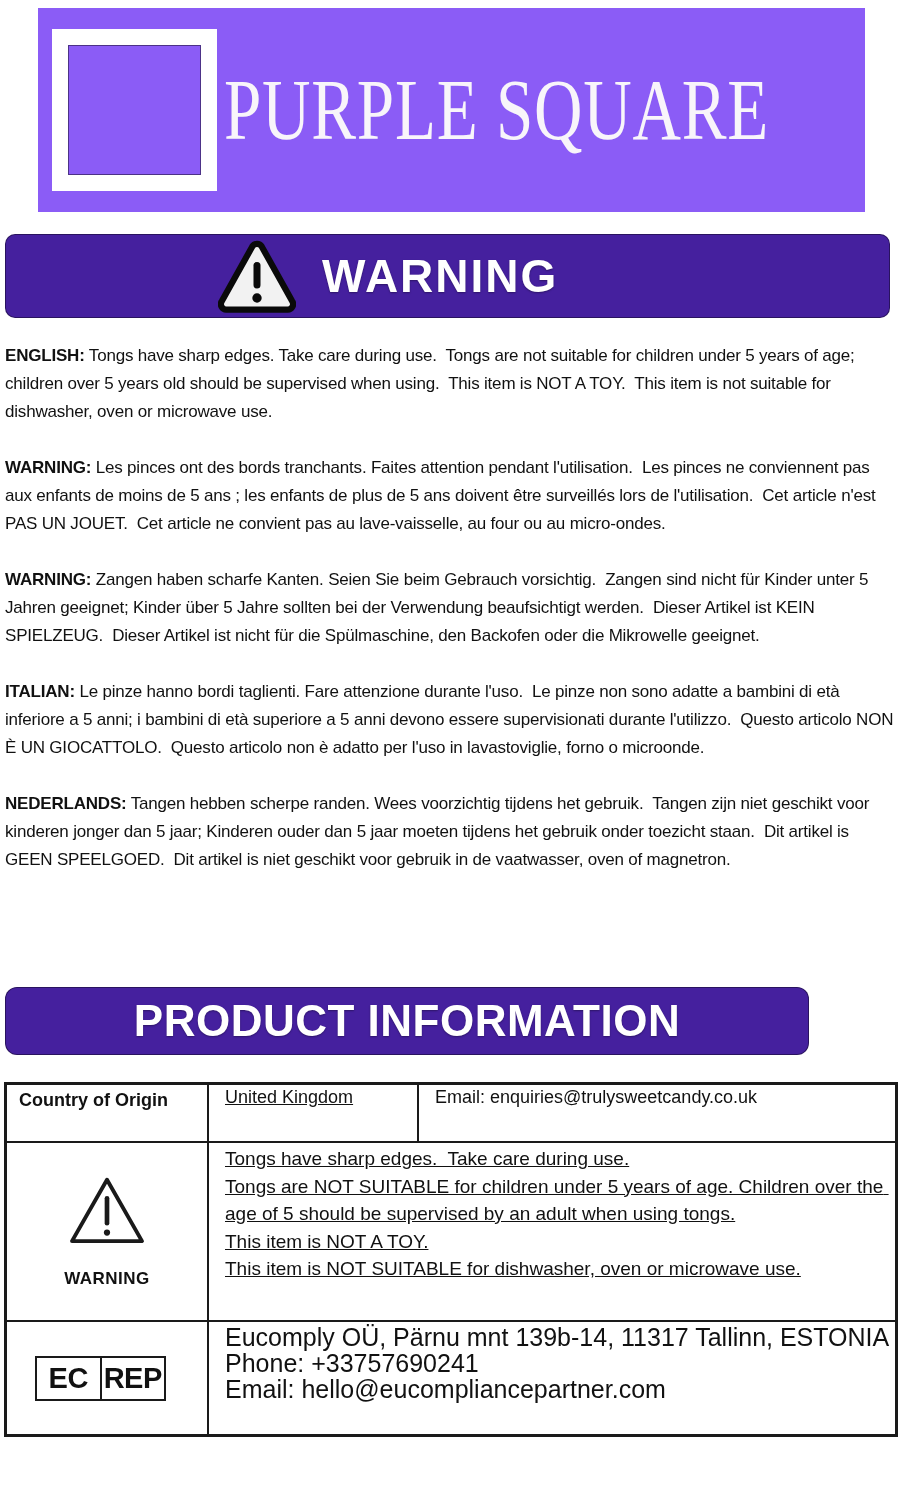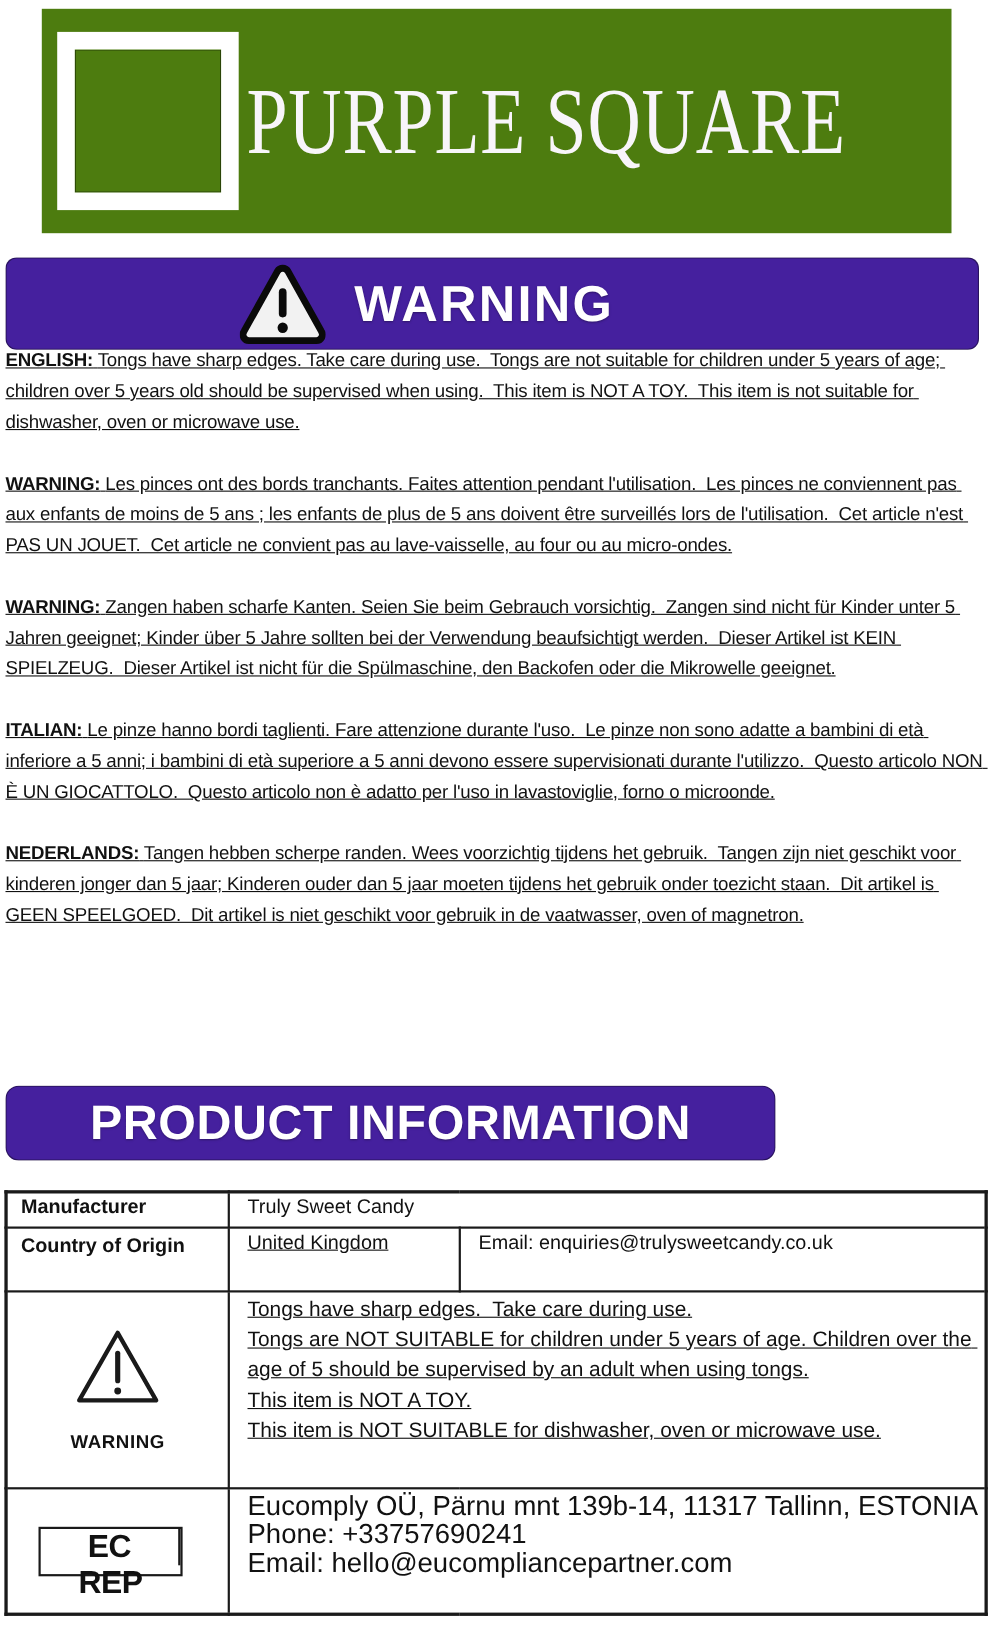--- a/index.html
+++ b/index.html
@@ -1,43 +1,43 @@
 <!DOCTYPE html>
 <html><head>
 <meta charset="utf-8">
 <style>
   html,body{margin:0;padding:0;background:#ffffff;}
   body{width:902px;height:1500px;position:relative;overflow:hidden;
        font-family:"Liberation Sans", sans-serif;color:#111;}
 
   
   .brand-banner{position:absolute;left:38px;top:8px;width:827px;height:204px;
-       background:#4d7c0f;}
+       background:#8b5cf6;}
   .logo-square{position:absolute;left:14px;top:21px;width:133px;height:130px;
        border:16px solid #ffffff;box-shadow:inset 0 0 0 1px rgba(0,0,0,.45);}
   .brand-name{position:absolute;left:186px;top:0;height:204px;display:flex;align-items:center;
        font-family:"Liberation Serif", serif;font-weight:400;font-size:86px;color:#f8f5fa;
        transform:scaleX(.78);transform-origin:left center;white-space:nowrap;letter-spacing:1px;}
 
   
   .warning-banner{position:absolute;left:5px;top:234px;width:885px;height:84px;
        background:#45209E;border-radius:10px;border:1px solid rgba(0,0,0,.4);
        box-sizing:border-box;display:flex;align-items:center;padding-left:212px;}
   .warning-banner .tri{flex:0 0 auto;margin-right:26px;display:block;}
   .warning-banner .wtitle{font-size:46px;font-weight:bold;color:#ffffff;letter-spacing:2px;
        text-shadow:0 1px 2px rgba(0,0,0,.35);}
 
   
-  .paras{position:absolute;left:5px;top:314px;width:893px;text-decoration:underline;}
+  .paras{position:absolute;left:5px;top:342px;width:893px;}
   .paras p{margin:0 0 28px 0;font-size:17px;line-height:28px;letter-spacing:-0.2px;}
   .paras p b{font-weight:bold;}
   .paras p span{white-space:pre-wrap;}
 
   
-  .product-banner{position:absolute;left:5px;top:987px;width:700px;height:68px;
+  .product-banner{position:absolute;left:5px;top:987px;width:804px;height:68px;
        background:#45209E;border-radius:12px;border:1px solid rgba(0,0,0,.4);box-sizing:border-box;
        display:flex;align-items:center;justify-content:center;}
   .product-banner .ptitle{font-size:44px;font-weight:bold;color:#ffffff;letter-spacing:.5px;
        text-shadow:0 1px 2px rgba(0,0,0,.35);}
 
   
   table.info{position:absolute;left:4px;top:1082px;width:894px;border-collapse:collapse;
        font-size:18px;}
   table.info,table.info td,table.info th{border:2px solid #1a1a1a;}
   table.info{border-width:3px;}
@@ -53,21 +53,21 @@
   
   tr.safety td.iconcell{height:177px;text-align:center;vertical-align:middle;padding:0;}
   .safety-icon-wrap{display:flex;flex-direction:column;align-items:center;gap:24px;}
   .safety-label{font-weight:bold;font-size:17px;letter-spacing:.5px;}
   td.safetytext{padding:20px 10px 0 16px;text-decoration:underline;}
   td.safetytext div{font-size:19px;line-height:27.5px;white-space:pre-wrap;}
 
   
   tr.ecrep td.iconcell{height:112px;vertical-align:middle;padding:0;}
   .ecrep-box{margin-left:28px;width:127px;height:41px;border:2px solid #1a1a1a;
-       display:flex;flex-direction:column;}
+       display:flex;}
   .ecrep-box .cell{flex:1;display:flex;align-items:center;justify-content:center;
        font-weight:bold;font-size:29px;letter-spacing:-0.5px;}
   .ecrep-box .cell.left{border-right:2px solid #1a1a1a;}
   td.ecreptext{padding:24px 10px 0 16px;}
   td.ecreptext div{font-size:25px;line-height:26px;white-space:pre-wrap;}
 </style>
 </head>
 <body>
 
 <div class="brand-banner">
@@ -91,24 +91,20 @@
   <p><b>ITALIAN:</b> <span>Le pinze hanno bordi taglienti. Fare attenzione durante l'uso.  Le pinze non sono adatte a bambini di età inferiore a 5 anni; i bambini di età superiore a 5 anni devono essere supervisionati durante l'utilizzo.  Questo articolo NON È UN GIOCATTOLO.  Questo articolo non è adatto per l'uso in lavastoviglie, forno o microonde.</span></p>
   <p><b>NEDERLANDS:</b> <span>Tangen hebben scherpe randen. Wees voorzichtig tijdens het gebruik.  Tangen zijn niet geschikt voor kinderen jonger dan 5 jaar; Kinderen ouder dan 5 jaar moeten tijdens het gebruik onder toezicht staan.  Dit artikel is GEEN SPEELGOED.  Dit artikel is niet geschikt voor gebruik in de vaatwasser, oven of magnetron.</span></p>
 </div>
 
 <div class="product-banner">
   <div class="ptitle">PRODUCT INFORMATION</div>
 </div>
 
 <table class="info">
   <tbody>
-      <tr class="r1">
-    <th>Manufacturer</th>
-    <td colspan="2">Truly Sweet Candy</td>
-  </tr>
   <tr class="r3">
     <th>Country of Origin</th>
     <td class="origin-val">United Kingdom</td>
     <td>Email: enquiries@trulysweetcandy.co.uk</td>
   </tr>
   <tr class="safety">
     <td class="iconcell">
       <div class="safety-icon-wrap">
         <svg width="78" height="70" viewBox="0 0 100 90">
           <path d="M50 6 L95 85 L5 85 Z" fill="none" stroke="#1a1a1a" stroke-width="5" stroke-linejoin="round"></path>

